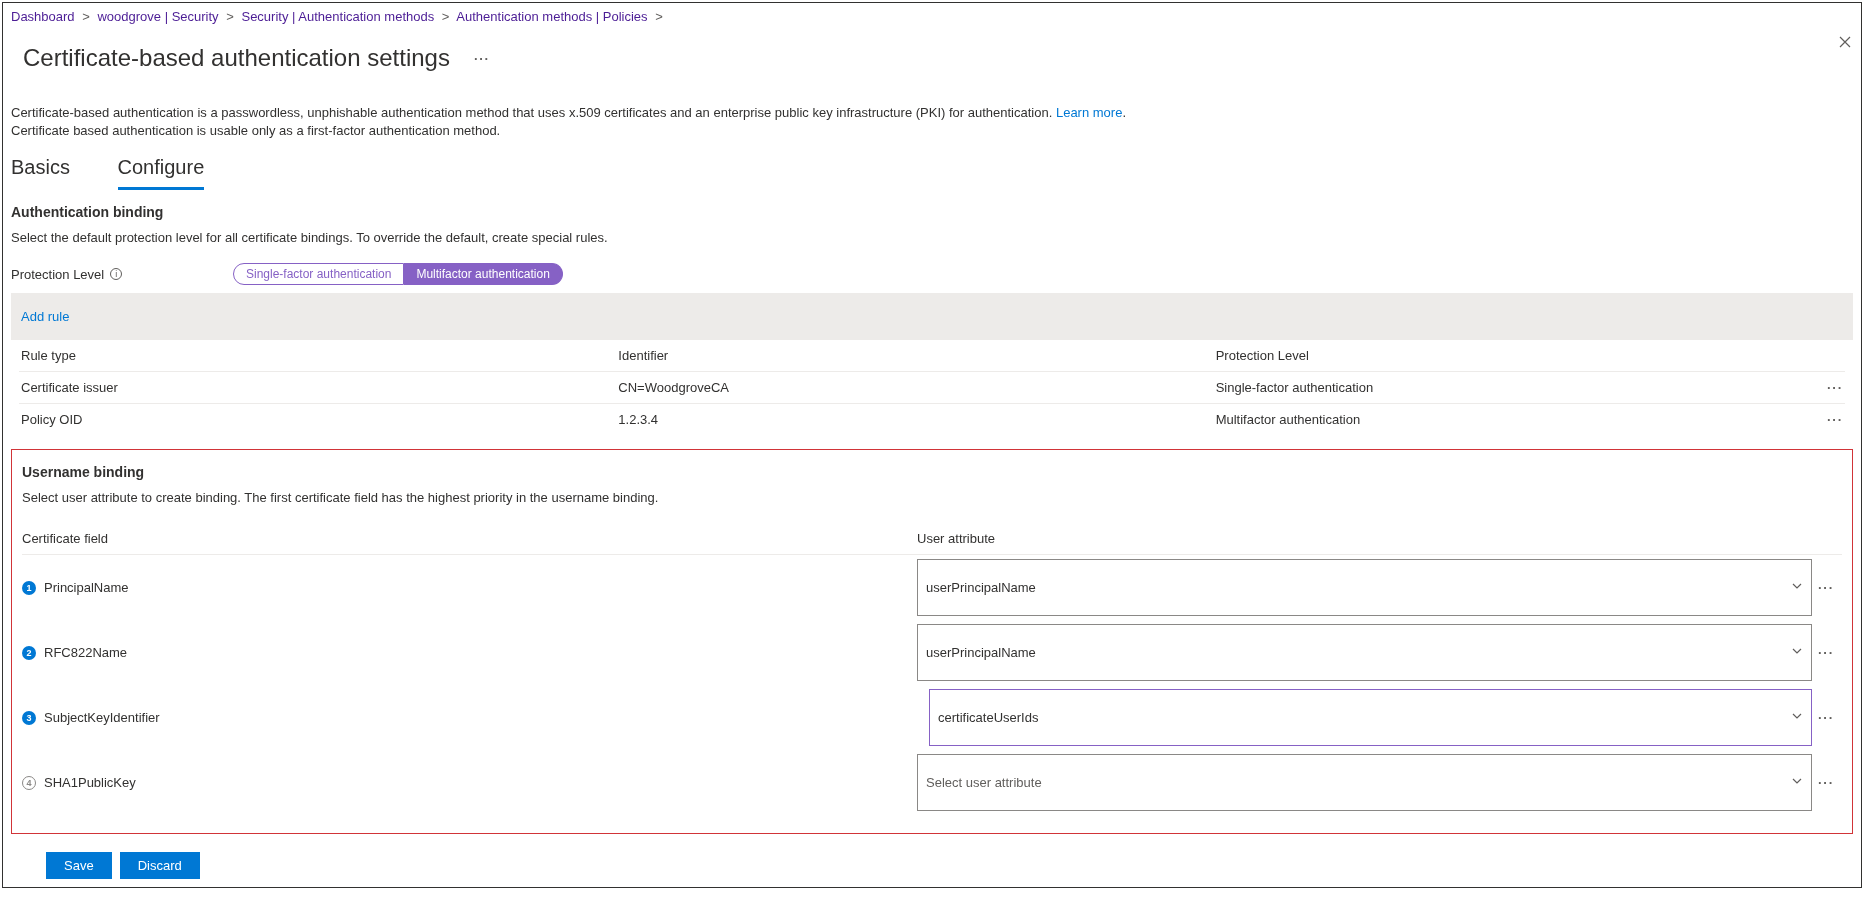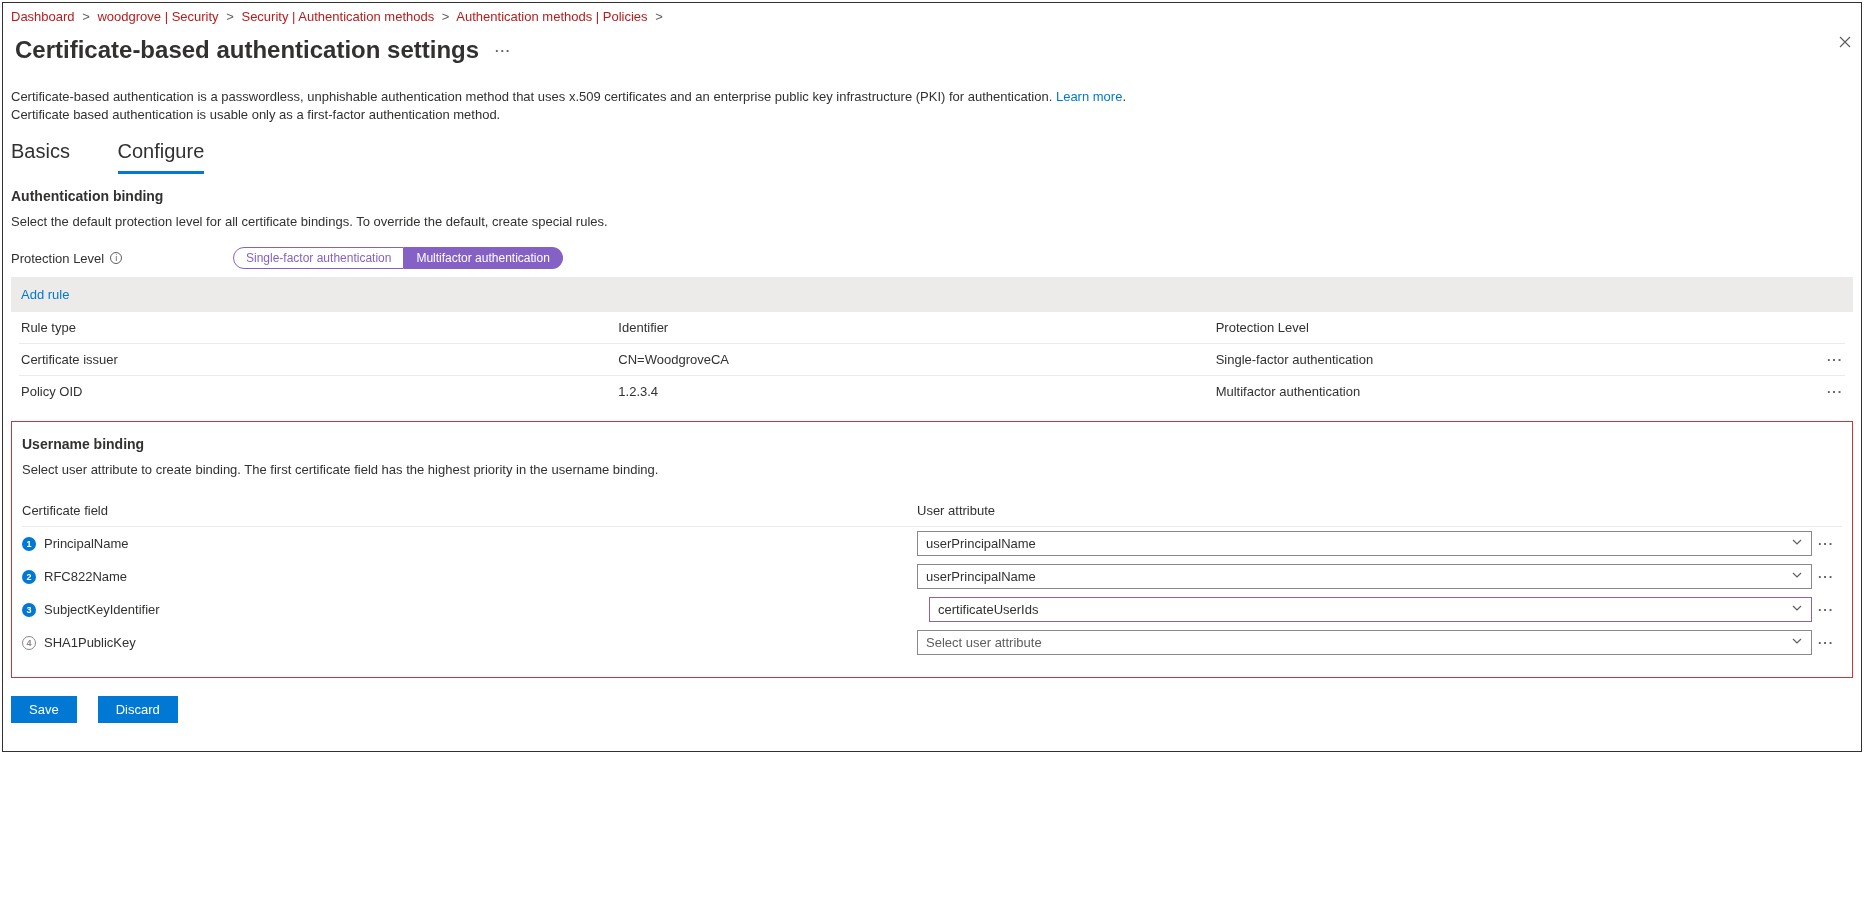--- a/index.html
+++ b/index.html
@@ -15,33 +15,33 @@
     margin: 2px;
     padding: 6px 8px 8px 8px;
     min-height: 750px;
     position: relative;
   }
   .breadcrumb {
     font-size: 13px;
     color: #0078d4;
     padding: 0 0 6px 0;
   }
-  .breadcrumb a { color: #b91c1c; text-decoration: none; cursor: pointer; }
+  .breadcrumb a { color: #4c1d95; text-decoration: none; cursor: pointer; }
   .breadcrumb .sep { color: #605e5c; margin: 0 4px; }
   .title-row {
     display: flex;
     align-items: center;
     padding: 2px 0 14px 0;
     position: relative;
   }
   .page-title {
     font-size: 24px;
-    font-weight: 700;
-    color: #323130;
-    margin: 4px;
+    font-weight: 400;
+    color: #323130;
+    margin: 12px;
   }
   .title-more { color: #605e5c; margin-left: 12px; cursor:pointer; font-weight:600; letter-spacing:1px;}
   .close-x {
     position: absolute;
     right: 0;
     top: 4px;
     cursor: pointer;
     color: #605e5c;
   }
   .close-x svg { width:16px; height:16px; }
@@ -115,21 +115,21 @@
     background: #8661c5;
     color: #fff;
     border-left: none;
   }
   .rules-table {
     margin-top: 6px;
     padding: 0 8px;
   }
   .add-rule-bar {
     background: #edebe9;
-    padding: 10px 10px;
+    padding: 16px 10px;
     margin: 0 -8px;
   }
   .add-rule-bar a { color: #0078d4; text-decoration: none; cursor:pointer; font-size:13px;}
   .thead, .trow {
     display: grid;
     grid-template-columns: 1fr 1fr 1fr 30px;
     padding: 8px 2px;
     align-items: center;
     gap: 19px;
   }
@@ -158,38 +158,39 @@
     font-size:9px; font-weight:600;
   }
   .num-badge.filled { background:#0078d4; color:#fff; }
   .num-badge.hollow { border:1px solid #8a8886; color:#8a8886; background:#fff;}
   .select-wrap {
     display:flex; align-items:center; gap:6px;
   }
   .fake-select {
     flex:1;
     border: 1px solid #8a8886;
-    padding: 4px 8px;
+    padding: 20px 8px;
     font-size: 13px;
     display:flex;
     justify-content:space-between;
     align-items:center;
     cursor:pointer;
     background:#fff;
   }
   .fake-select.purple { border-color: #8661c5; margin-left: 12px; }
   .fake-select.placeholder { color:#605e5c; }
   .chev { color:#605e5c; }
   .chev svg { width:12px; height:12px; }
   .row-ellipsis { color:#605e5c; cursor:pointer; padding-left:6px; font-weight:600; letter-spacing:1px;}
 
   .footer-bar {
     margin-top: 18px;
     display:flex;
-    gap:21px;
+    gap:8px;
+    margin-left:35px;
   }
   .btn {
     padding: 6px 18px;
     font-size: 13px;
     cursor: pointer;
     border: none;
   }
   .btn.primary { background:#0078d4; color:#fff; }
 </style>
 </head>

